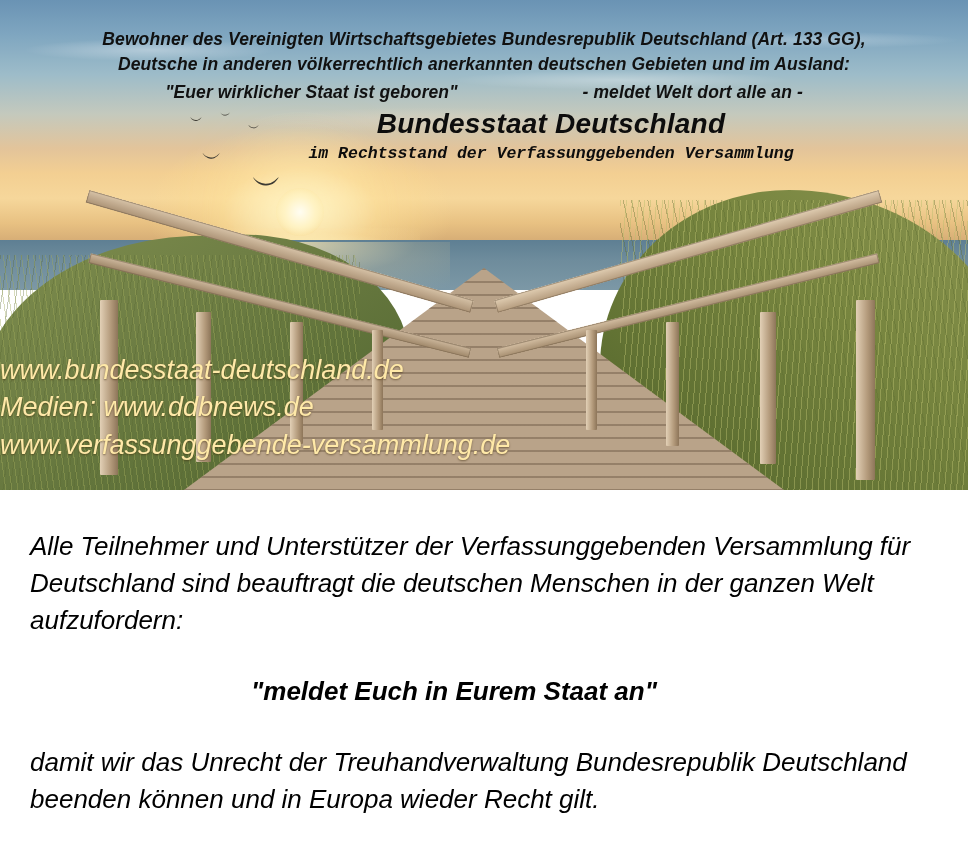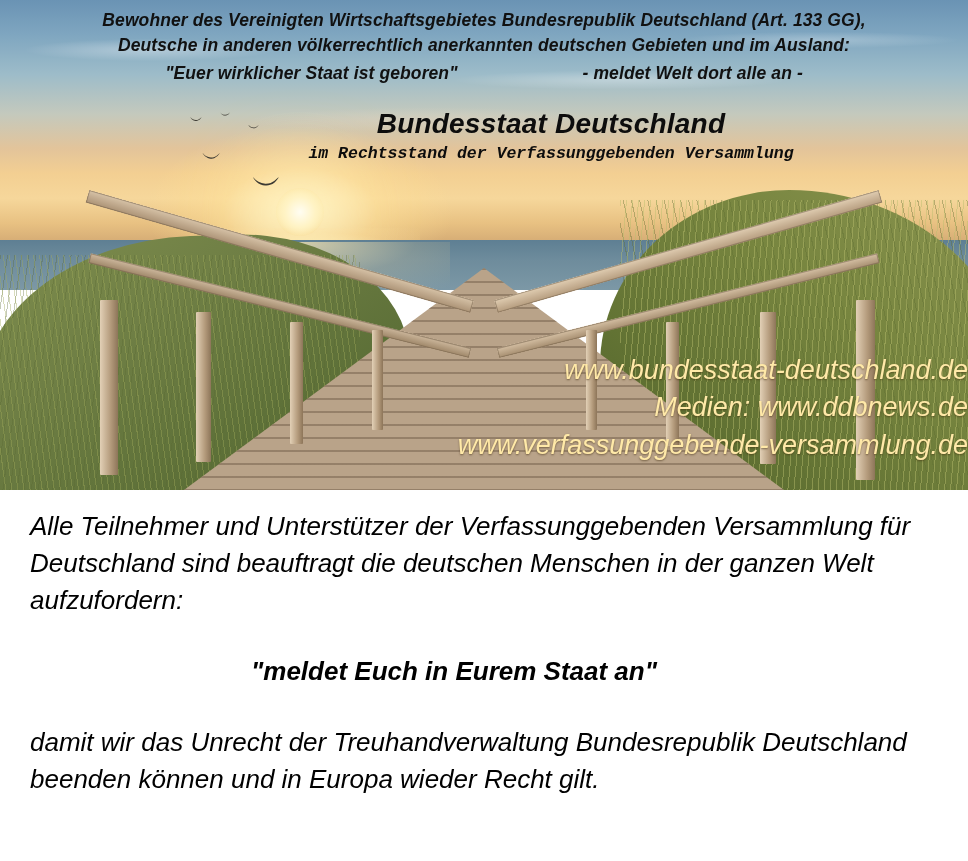--- a/index.html
+++ b/index.html
@@ -199,21 +199,21 @@
     font-size: 18px;
     line-height: 1;
     font-family: "DejaVu Sans", sans-serif;
   }
 
   
   .banner-head {
     position: absolute;
     left: 0; top: 0;
     width: 968px;
-    padding-top: 8px;
+    padding-top: 27px;
     text-align: center;
     color: #111111;
     font-weight: bold;
     font-style: italic;
     font-size: 17.5px;
     line-height: 1.45;
     letter-spacing: 0.1px;
   }
   .banner-head .line1,
   .banner-head .line2 { display: block; }
@@ -245,38 +245,38 @@
     font-size: 16.5px;
     font-weight: bold;
     font-style: italic;
     font-family: Liberation Mono, monospace;
   }
 
   .banner-urls {
     position: absolute;
     left: 0; top: 352px;
     width: 968px;
-    text-align: right;
+    text-align: left;
     color: #ffe9a8;
     font-size: 27px;
     font-style: italic;
     line-height: 1.38;
     text-shadow: 0 1px 2px rgba(60,40,10,0.55);
   }
   .banner-urls span { display: block; }
 
   
   .body-text {
     position: absolute;
     left: 0; top: 490px;
     width: 968px;
     height: 371px;
     background: #ffffff;
     box-sizing: border-box;
-    padding: 18px 30px 0 30px;
+    padding: 38px 30px 0 30px;
     color: #000000;
     font-style: italic;
     font-size: 26px;
     line-height: 1.42;
   }
   .body-text p { margin: 0; }
   .para-1 { }
   .slogan {
     margin-top: 34px !important;
     text-align: center;

